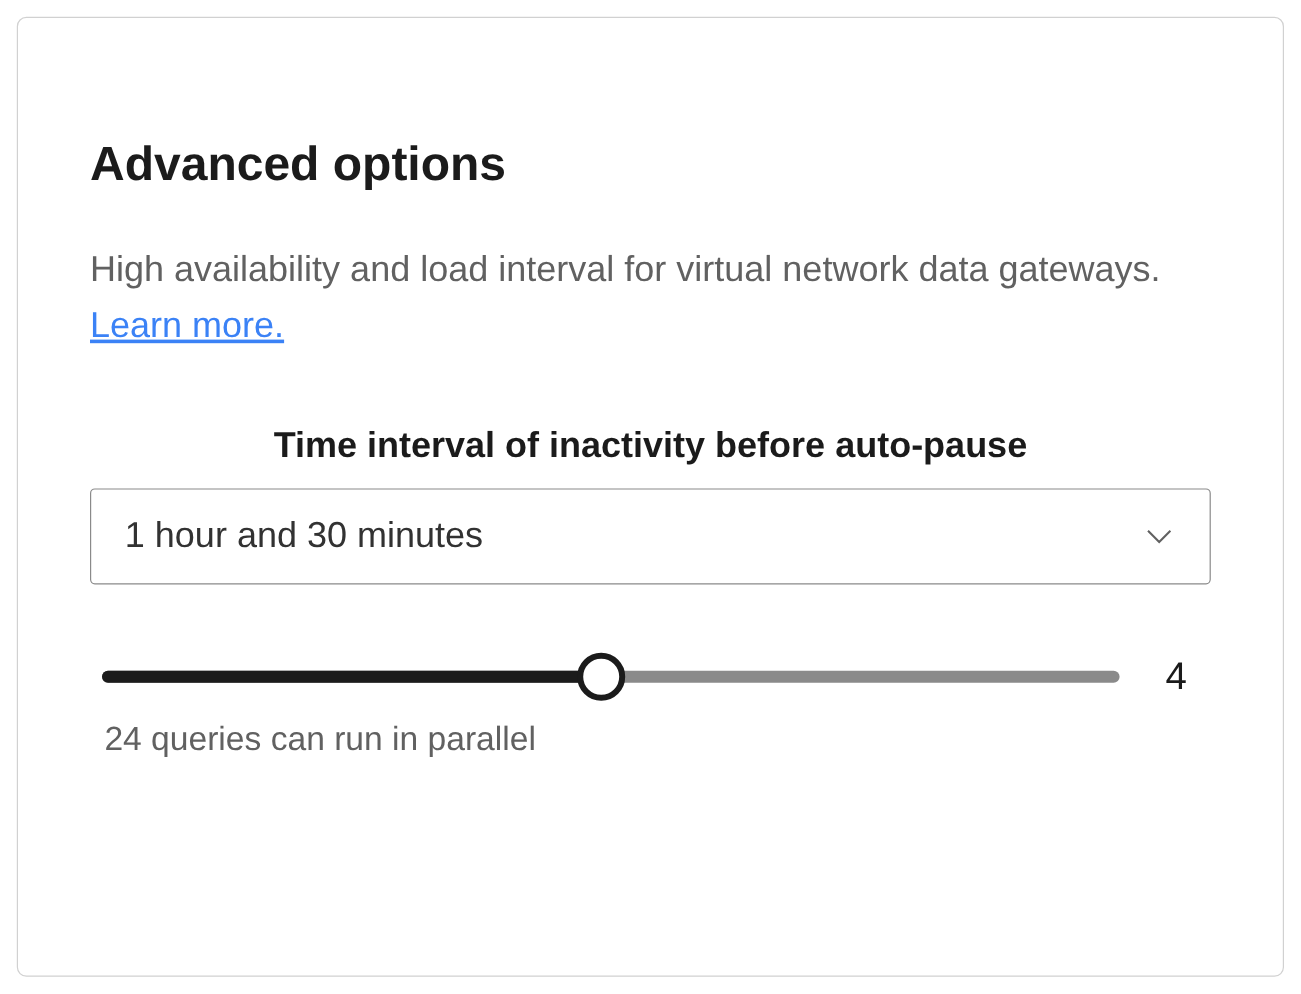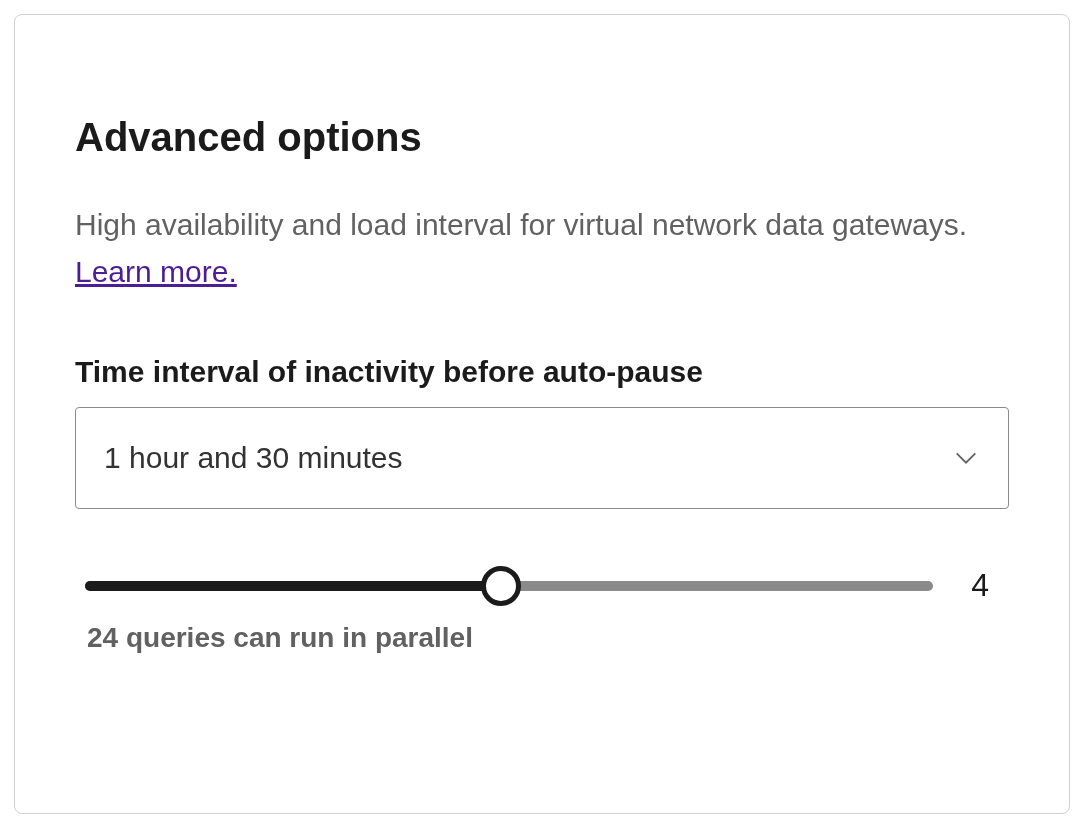--- a/index.html
+++ b/index.html
@@ -28,37 +28,38 @@
       margin-bottom: 42px;
     }
     .description {
       font-size: 30px;
       font-weight: 400;
       color: #616161;
       line-height: 1.55;
       margin-bottom: 60px;
     }
     .learn-more {
-      color: #4c1d95;
+      color: #3b82f6;
       text-decoration: underline;
       cursor: pointer;
     }
     .field-label {
       font-size: 30px;
       font-weight: 600;
       color: #1b1b1b;
       margin-bottom: 18px;
+      text-align: center;
     }
     .dropdown {
       display: flex;
       align-items: center;
       justify-content: space-between;
       border: 1px solid #8a8a8a;
       border-radius: 4px;
-      height: 102px;
+      height: 80px;
       width: 100%;
       padding: 0 28px;
       cursor: pointer;
       margin-bottom: 58px;
     }
     .dropdown-value {
       font-size: 30px;
       color: #323232;
     }
     .chevron-icon {
@@ -109,21 +110,20 @@
       color: #1b1b1b;
       min-width: 40px;
       text-align: right;
       padding-right: 20px;
     }
     .hint {
       font-size: 28px;
       color: #616161;
       margin-top: 10px;
       margin-left: 12px;
-      font-weight: bold;
     }
   </style>
 </head>
 <body>
 
 <div class="panel">
 
   <h1 class="heading">Advanced options</h1>
 
   <p class="description">

